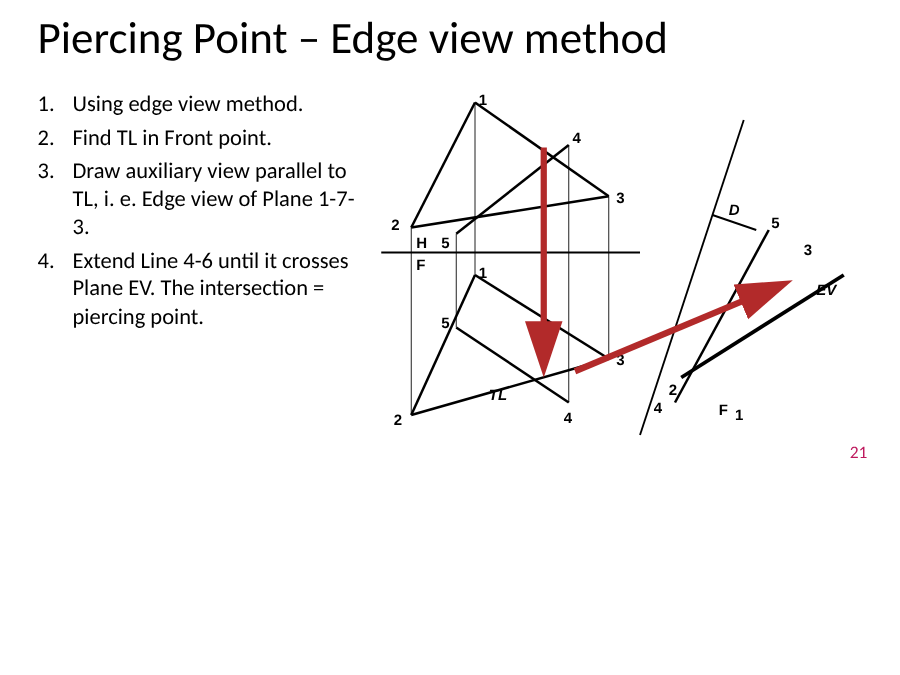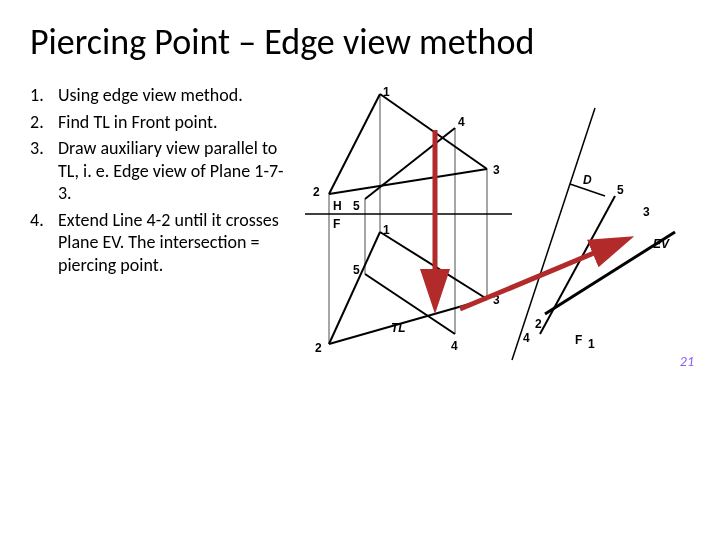--- a/index.html
+++ b/index.html
@@ -1,25 +1,25 @@
 <!DOCTYPE html>
 <html><head>
 <meta charset="utf-8">
 <style>
   * { margin: 0; padding: 0; box-sizing: border-box; }
   html, body { width: 720px; height: 540px; background: #fff; font-family: Calibri, Arial, sans-serif; color: #000; }
-  .slide { position: relative; width: 720px; height: 380px; padding: 20px 30px; }
+  .slide { position: relative; width: 720px; height: 380px; padding: 8px 30px; }
   .title { font-size: 36px; font-weight: 400; margin-bottom: 20px; }
   .content { display: flex; gap: 10px; justify-content: space-between; }
   .bullets { width: 265px; font-size: 18px; line-height: 1.25; }
   .bullets ol { list-style: none; counter-reset: item; }
   .bullets li { counter-increment: item; display: flex; margin-bottom: 4px; }
   .bullets li::before { content: counter(item) "."; width: 28px; flex-shrink: 0; }
   .diagram { flex: 1; position: relative; }
-  .pagenum { position: absolute; bottom: 10px; right: 26px; font-size: 14px; color: #8b5cf6; font-style: italic; }
+  .pagenum { position: absolute; bottom: 10px; right: 26px; font-size: 14px; color: #be185d; }
   svg { overflow: visible; }
   .lbl { font-family: Arial, sans-serif; font-size: 12px; font-weight: bold; fill: #000; }
   .ital { font-style: italic; }
 </style>
 </head>
 <body>
 
 <div class="slide">
   <div class="title">Piercing Point – Edge view method</div>
   <div class="content">
@@ -28,21 +28,21 @@
         <li>
             <span>Using edge view method.</span>
           </li>
         <li>
             <span>Find TL in Front point.</span>
           </li>
         <li>
             <span>Draw auxiliary view parallel to TL, i. e. Edge view of Plane 1-7-3.</span>
           </li>
         <li>
-            <span>Extend Line 4-2 until it crosses Plane EV. The intersection = piercing point.</span>
+            <span>Extend Line 4-6 until it crosses Plane EV. The intersection = piercing point.</span>
           </li>
       </ol>
     </div>
     <div class="diagram">
       <svg width="380" height="290" viewBox="0 0 380 290">
 
         <line x1="0" y1="130" x2="207" y2="130" stroke="#000" stroke-width="1.5"></line>
         <text class="lbl" x="28" y="126">H</text>
         <text class="lbl" x="28" y="144">F</text>
 

